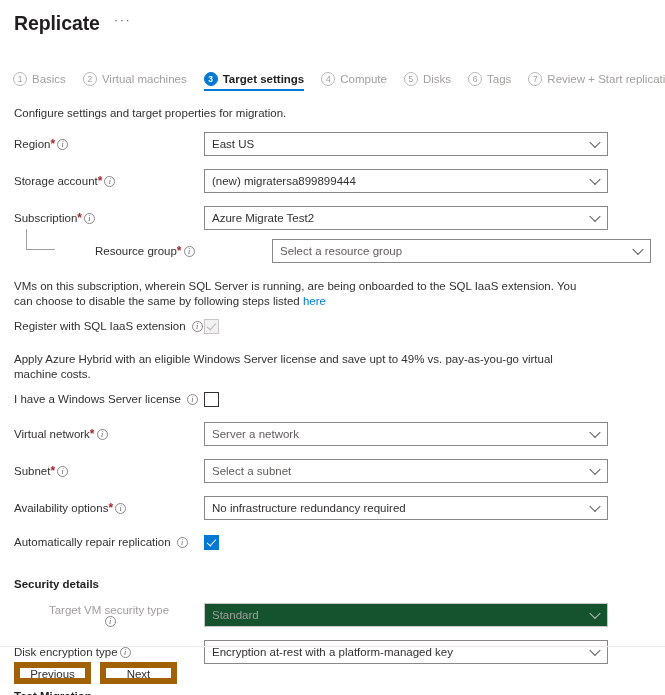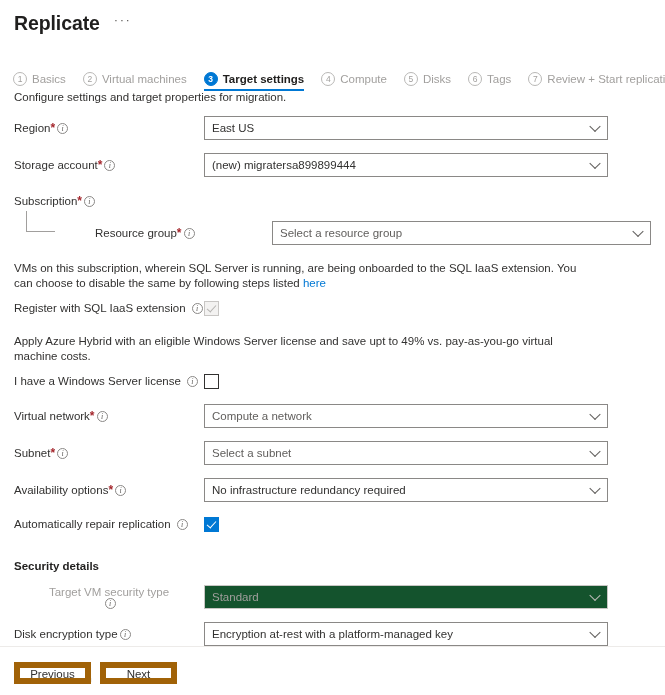--- a/index.html
+++ b/index.html
@@ -93,20 +93,21 @@
     bottom: 0;
     height: 2px;
     background: #0078d4;
   }
 
   
   .content {
     padding: 0 14px;
   }
   .intro {
+    margin-top: 16px;
     font-size: 11.5px;
     color: #323130;
   }
 
   .field-row {
     display: flex;
     align-items: center;
     margin-top: 13px;
     min-height: 22px;
   }
@@ -382,20 +383,24 @@
       <span class="chev"></span>
     </div>
   </div>
 
   <div class="field-row">
     <div class="field-label">
       <span>Subscription</span>
       <span class="req">*</span>
       <span class="info-icon">i</span>
     </div>
+    <div class="select">
+      <span>Azure Migrate Test2</span>
+      <span class="chev"></span>
+    </div>
   </div>
 
   <div class="field-row rg-row">
     <span class="rg-line"></span>
     <span class="rg-dash"></span>
     <div class="field-label rg-label">
       <span>Resource group</span>
       <span class="req">*</span>
       <span class="info-icon">i</span>
     </div>
@@ -427,21 +432,21 @@
     <div class="cb"></div>
   </div>
 
   <div class="field-row">
     <div class="field-label">
       <span>Virtual network</span>
       <span class="req">*</span>
       <span class="info-icon">i</span>
     </div>
     <div class="select placeholder">
-      <span>Compute a network</span>
+      <span>Server a network</span>
       <span class="chev"></span>
     </div>
   </div>
 
   <div class="field-row">
     <div class="field-label">
       <span>Subnet</span>
       <span class="req">*</span>
       <span class="info-icon">i</span>
     </div>

